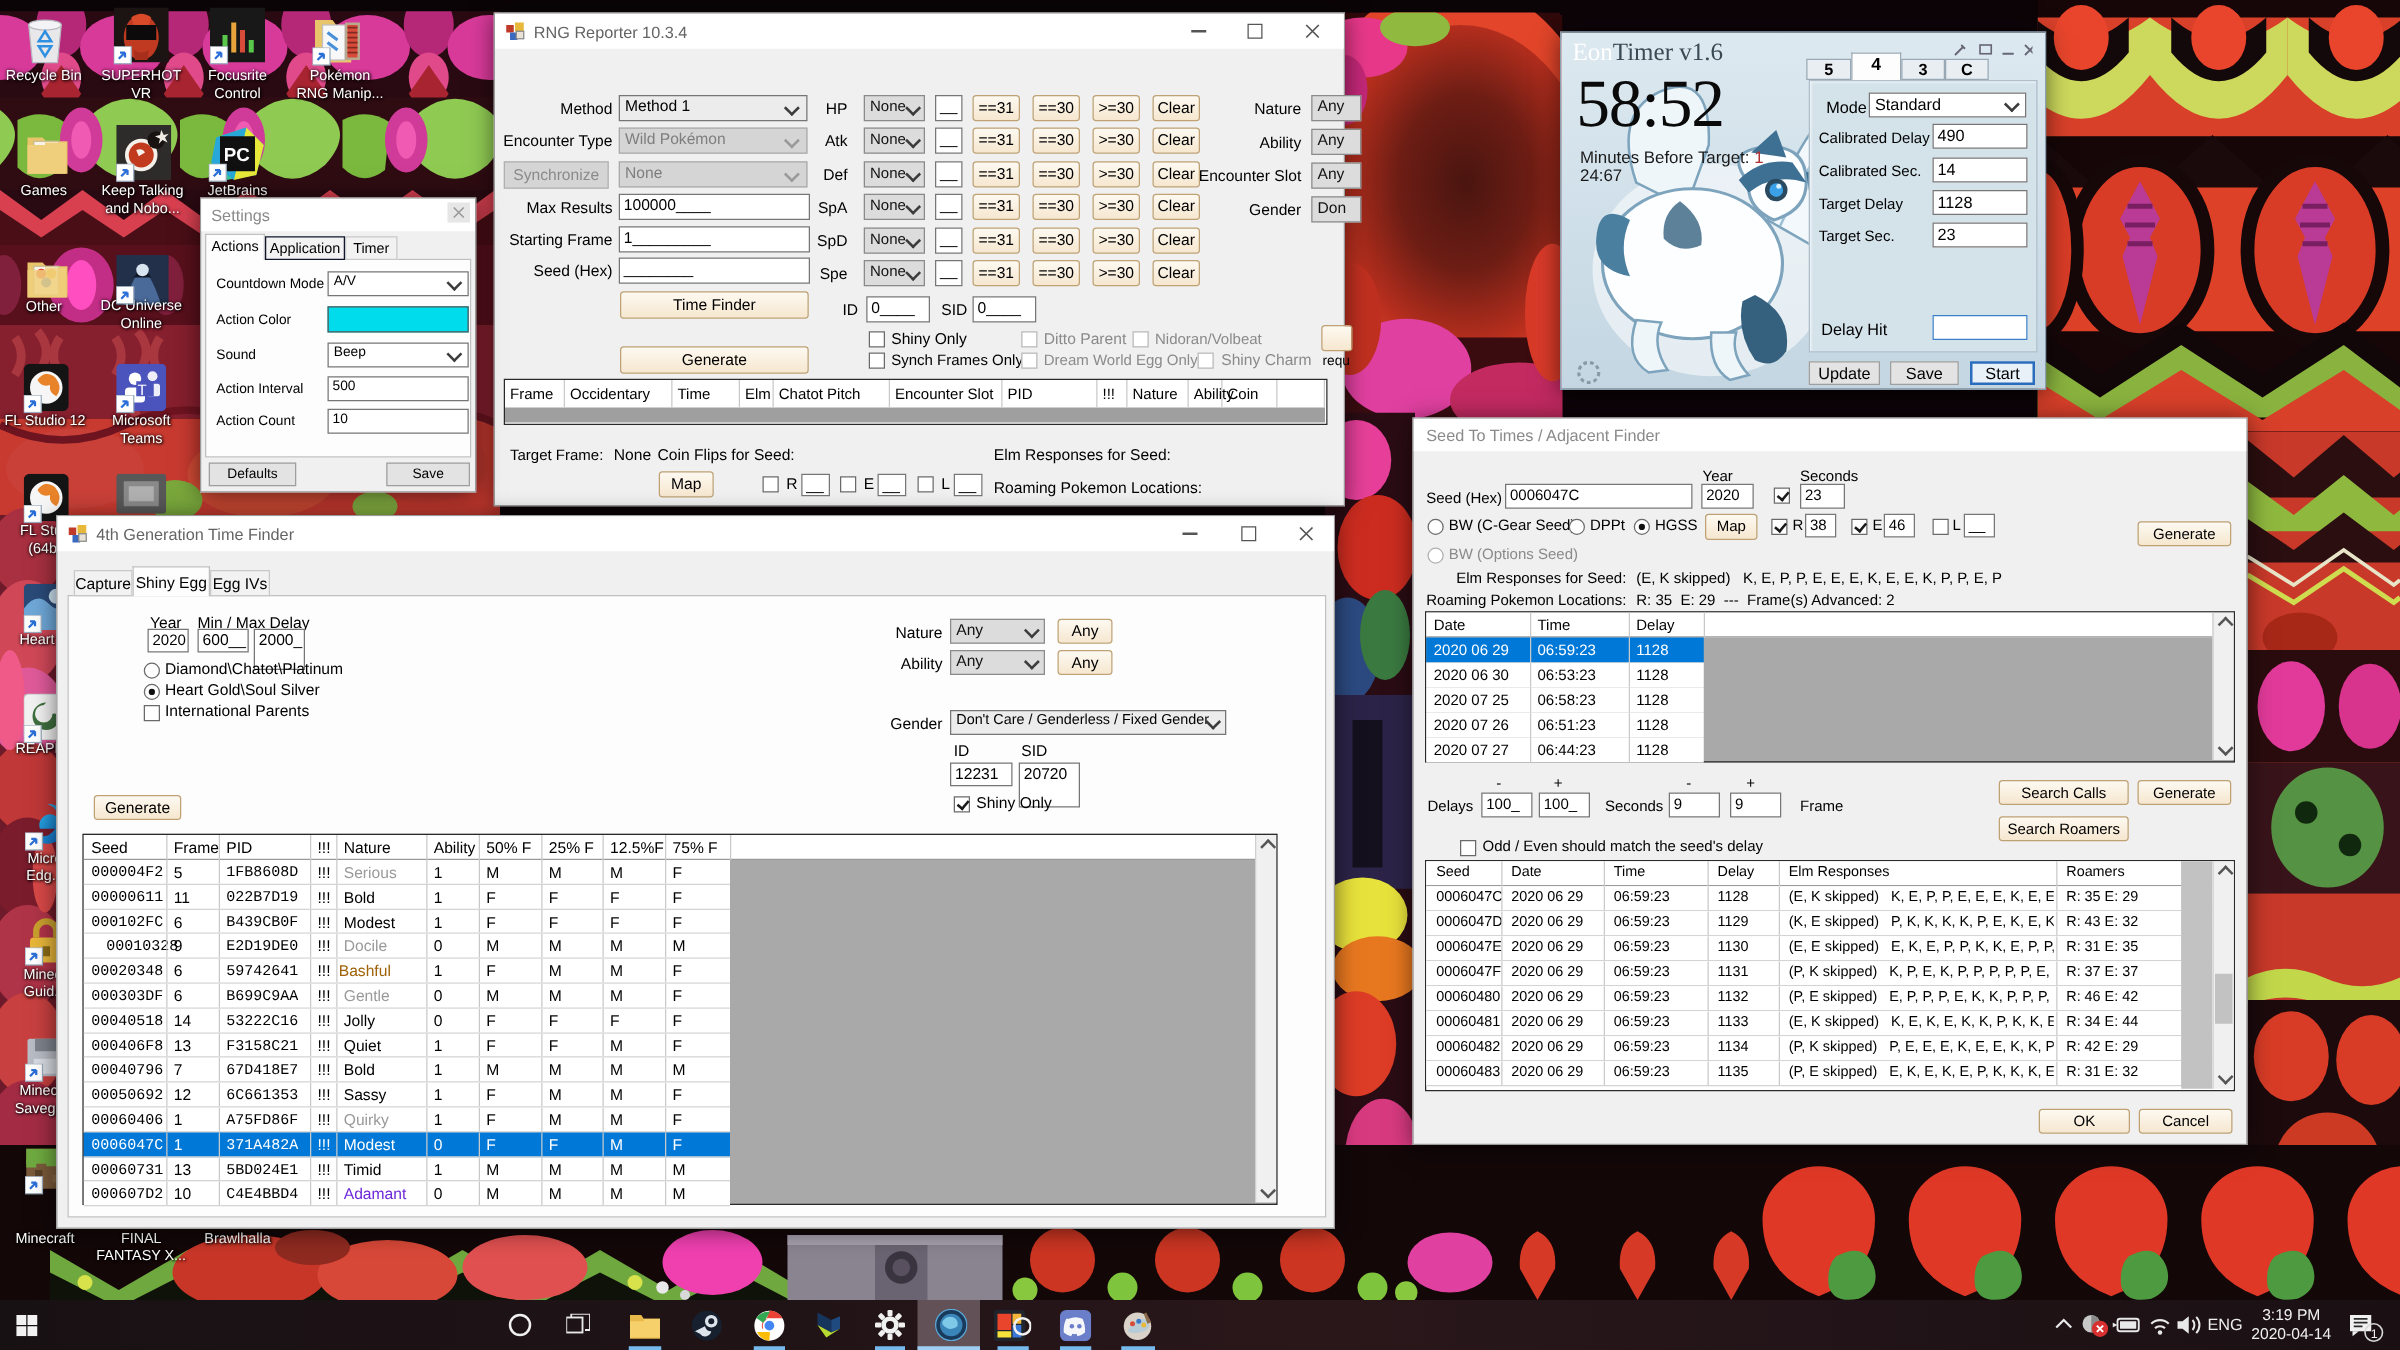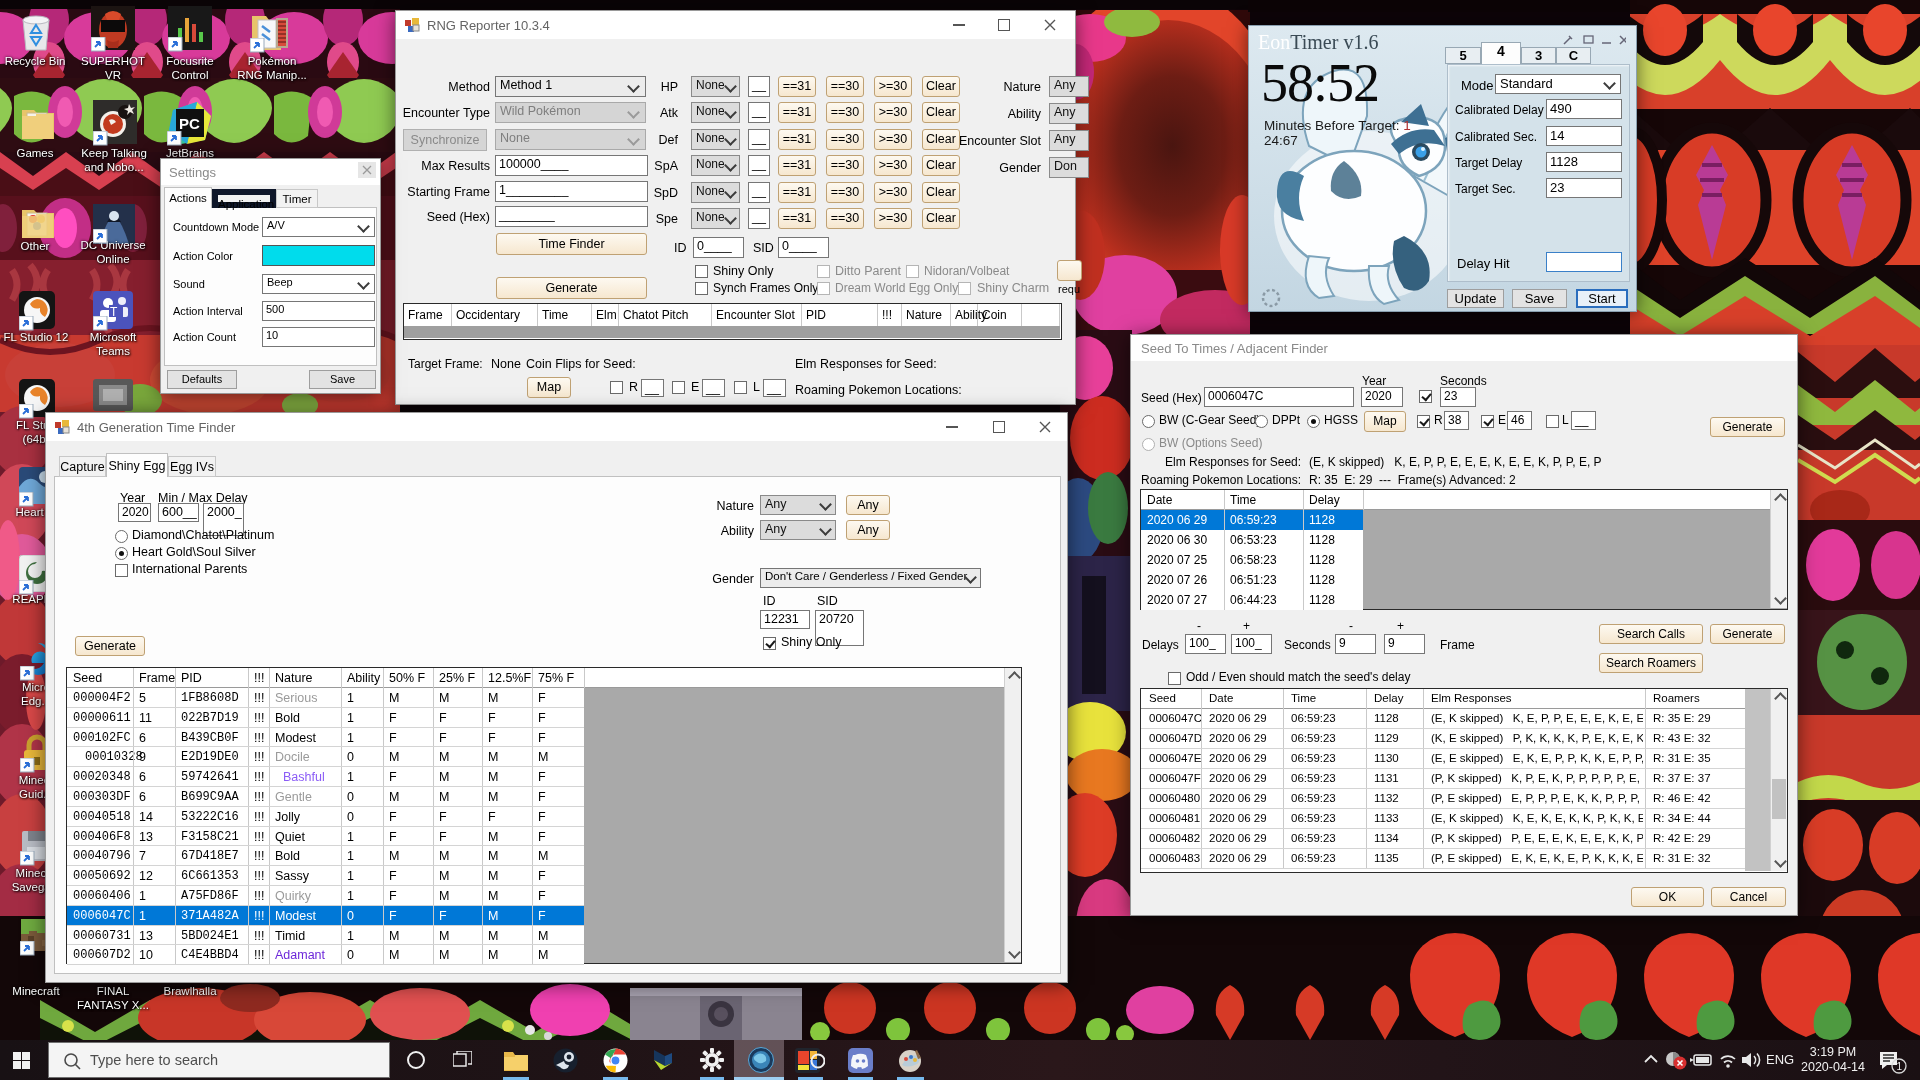--- a/index.html
+++ b/index.html
@@ -597,21 +597,21 @@
  <div class="tbar" style="height:26px;color:#8a8a8a;font-size:13px">
   <div class="ab" style="left:8px;top:6px">Settings</div>
   <div class="ab" style="left:197px;top:3px;width:18px;height:16px;background:#e6e6e6">
         <svg class="ab" style="left:4px;top:3px" width="10" height="10">
           <path d="M1 1 L9 9 M9 1 L1 9" stroke="#9a9a9a" stroke-width="1.3"></path>
         </svg>
       </div>
  </div>
  <div class="ab" style="left:3px;top:48px;width:213px;height:159px;background:#fdfdfd;border:1px solid #c0c0c0;box-sizing:border-box"></div>
  <div class="ab" style="left:3px;top:28px;width:48px;height:21px;background:#fdfdfd;border:1px solid #c0c0c0;border-bottom:none;box-sizing:border-box;text-align:center;padding-top:4px;font-size:11.5px">Actions</div>
- <div class="ab" style="left:51px;top:30px;width:64px;height:19px;background:#f2f2f2;border:6px solid #0f172a;box-sizing:border-box;text-align:left;padding-top:3px;font-size:11.5px">Application</div>
+ <div class="ab" style="left:51px;top:30px;width:64px;height:19px;background:#f2f2f2;border:1px solid #0f172a;box-sizing:border-box;text-align:center;padding-top:3px;font-size:11.5px">Application</div>
  <div class="ab" style="left:115px;top:30px;width:42px;height:19px;background:#f2f2f2;border:1px solid #c8c8c8;box-sizing:border-box;text-align:center;padding-top:3px;font-size:11.5px">Timer</div>
  <div class="lbl" style="left:12px;top:62px">Countdown Mode</div>
  <div class="cmb" style="left:101px;top:58px;width:113px;height:20px;background:#fff">A/V<span class="chv" style="right:6px;top:4px"></span></div>
  <div class="lbl" style="left:12px;top:91px">Action Color</div>
  <div class="ab" style="left:101px;top:86px;width:113px;height:21px;background:#00dcec;border:1px solid #555;box-sizing:border-box"></div>
  <div class="lbl" style="left:12px;top:119px">Sound</div>
  <div class="cmb" style="left:101px;top:115px;width:113px;height:20px;background:#fff">Beep<span class="chv" style="right:6px;top:4px"></span></div>
  <div class="lbl" style="left:12px;top:146px">Action Interval</div>
  <div class="inp" style="left:101px;top:142px;width:113px;height:20px">500</div>
  <div class="lbl" style="left:12px;top:172px">Action Count</div>
@@ -1074,21 +1074,21 @@
         <div class="gridln" style="left:316px;top:0;width:1px;height:19.8px"></div>
         <div class="gridln" style="left:366px;top:0;width:1px;height:19.8px"></div>
         <div class="gridln" style="left:415px;top:0;width:1px;height:19.8px"></div>
         <div class="gridln" style="left:465px;top:0;width:1px;height:19.8px"></div>
       </div>
       <div class="ab" style="left:0;top:99.2px;width:517px;height:19.8px;background:#fff;color:#000;border-bottom:1px solid #d4d4d4;box-sizing:border-box;overflow:hidden">
         <div class="ab mono" style="left:6px;top:3px;font-size:12px">00020348</div>
         <div class="ab" style="left:72px;top:3px">6</div>
         <div class="ab mono" style="left:114px;top:3px;font-size:12px">59742641</div>
         <div class="ab" style="left:187px;top:3px;color:#000">!!!</div>
-        <div class="ab" style="left:216px;top:3px;color:#8b5cf6">Bashful</div>
+        <div class="ab" style="left:204px;top:3px;color:#a16207">Bashful</div>
         <div class="ab" style="left:280px;top:3px">1</div>
         <div class="ab" style="left:322px;top:3px">F</div>
         <div class="ab" style="left:372px;top:3px">M</div>
         <div class="ab" style="left:421px;top:3px">M</div>
         <div class="ab" style="left:471px;top:3px">F</div>
         <div class="gridln" style="left:66px;top:0;width:1px;height:19.8px"></div>
         <div class="gridln" style="left:108px;top:0;width:1px;height:19.8px"></div>
         <div class="gridln" style="left:181px;top:0;width:1px;height:19.8px"></div>
         <div class="gridln" style="left:202px;top:0;width:1px;height:19.8px"></div>
         <div class="gridln" style="left:274px;top:0;width:1px;height:19.8px"></div>
@@ -1293,27 +1293,20 @@
     </div>
 </div>
 
 <div id="taskbar" class="ab" style="left:0;top:1040px;width:1920px;height:40px;background:linear-gradient(90deg,#181114 0%,#1f1316 30%,#2a171a 55%,#221418 75%,#1a1013 100%)">
  <svg class="ab" style="left:13px;top:12px" width="17" height="17">
       <rect x="0" y="0" width="8" height="8" fill="#f2f2f2"></rect>
       <rect x="9" y="0" width="8" height="8" fill="#f2f2f2"></rect>
       <rect x="0" y="9" width="8" height="8" fill="#f2f2f2"></rect>
       <rect x="9" y="9" width="8" height="8" fill="#f2f2f2"></rect>
     </svg>
- <div class="ab" style="left:48px;top:2px;width:342px;height:36px;background:#f4f4f4;border:1px solid #707070;box-sizing:border-box">
-   <svg class="ab" style="left:14px;top:9px" width="18" height="18">
-        <circle cx="8" cy="8" r="6" fill="none" stroke="#4a4a4a" stroke-width="1.6"></circle>
-        <path d="M12.5 12.5 L17 17" stroke="#4a4a4a" stroke-width="1.6"></path>
-      </svg>
-   <div class="ab" style="left:41px;top:9px;font-size:14.5px;color:#4e4e4e;white-space:nowrap">Type here to search</div>
- </div>
  <svg class="ab" style="left:406px;top:10px" width="20" height="20">
       <circle cx="10" cy="10" r="8" fill="none" stroke="#f0f0f0" stroke-width="2"></circle>
     </svg>
  <svg class="ab" style="left:453px;top:11px" width="19" height="18">
       <rect x="0" y="3" width="13" height="12" fill="none" stroke="#e8e8e8" stroke-width="1.5"></rect>
       <path d="M4 3 V0 H19 V13 H15" fill="none" stroke="#e8e8e8" stroke-width="1.5"></path>
     </svg>
  <svg class="ab" style="left:503px;top:8px" width="26" height="24">
       <path d="M1 4 h9 l2 3 h13 v16 h-24Z" fill="#e8b84a"></path>
       <path d="M1 9 h11 v-2 h13 v15 h-24Z" fill="#f6d06a"></path>

